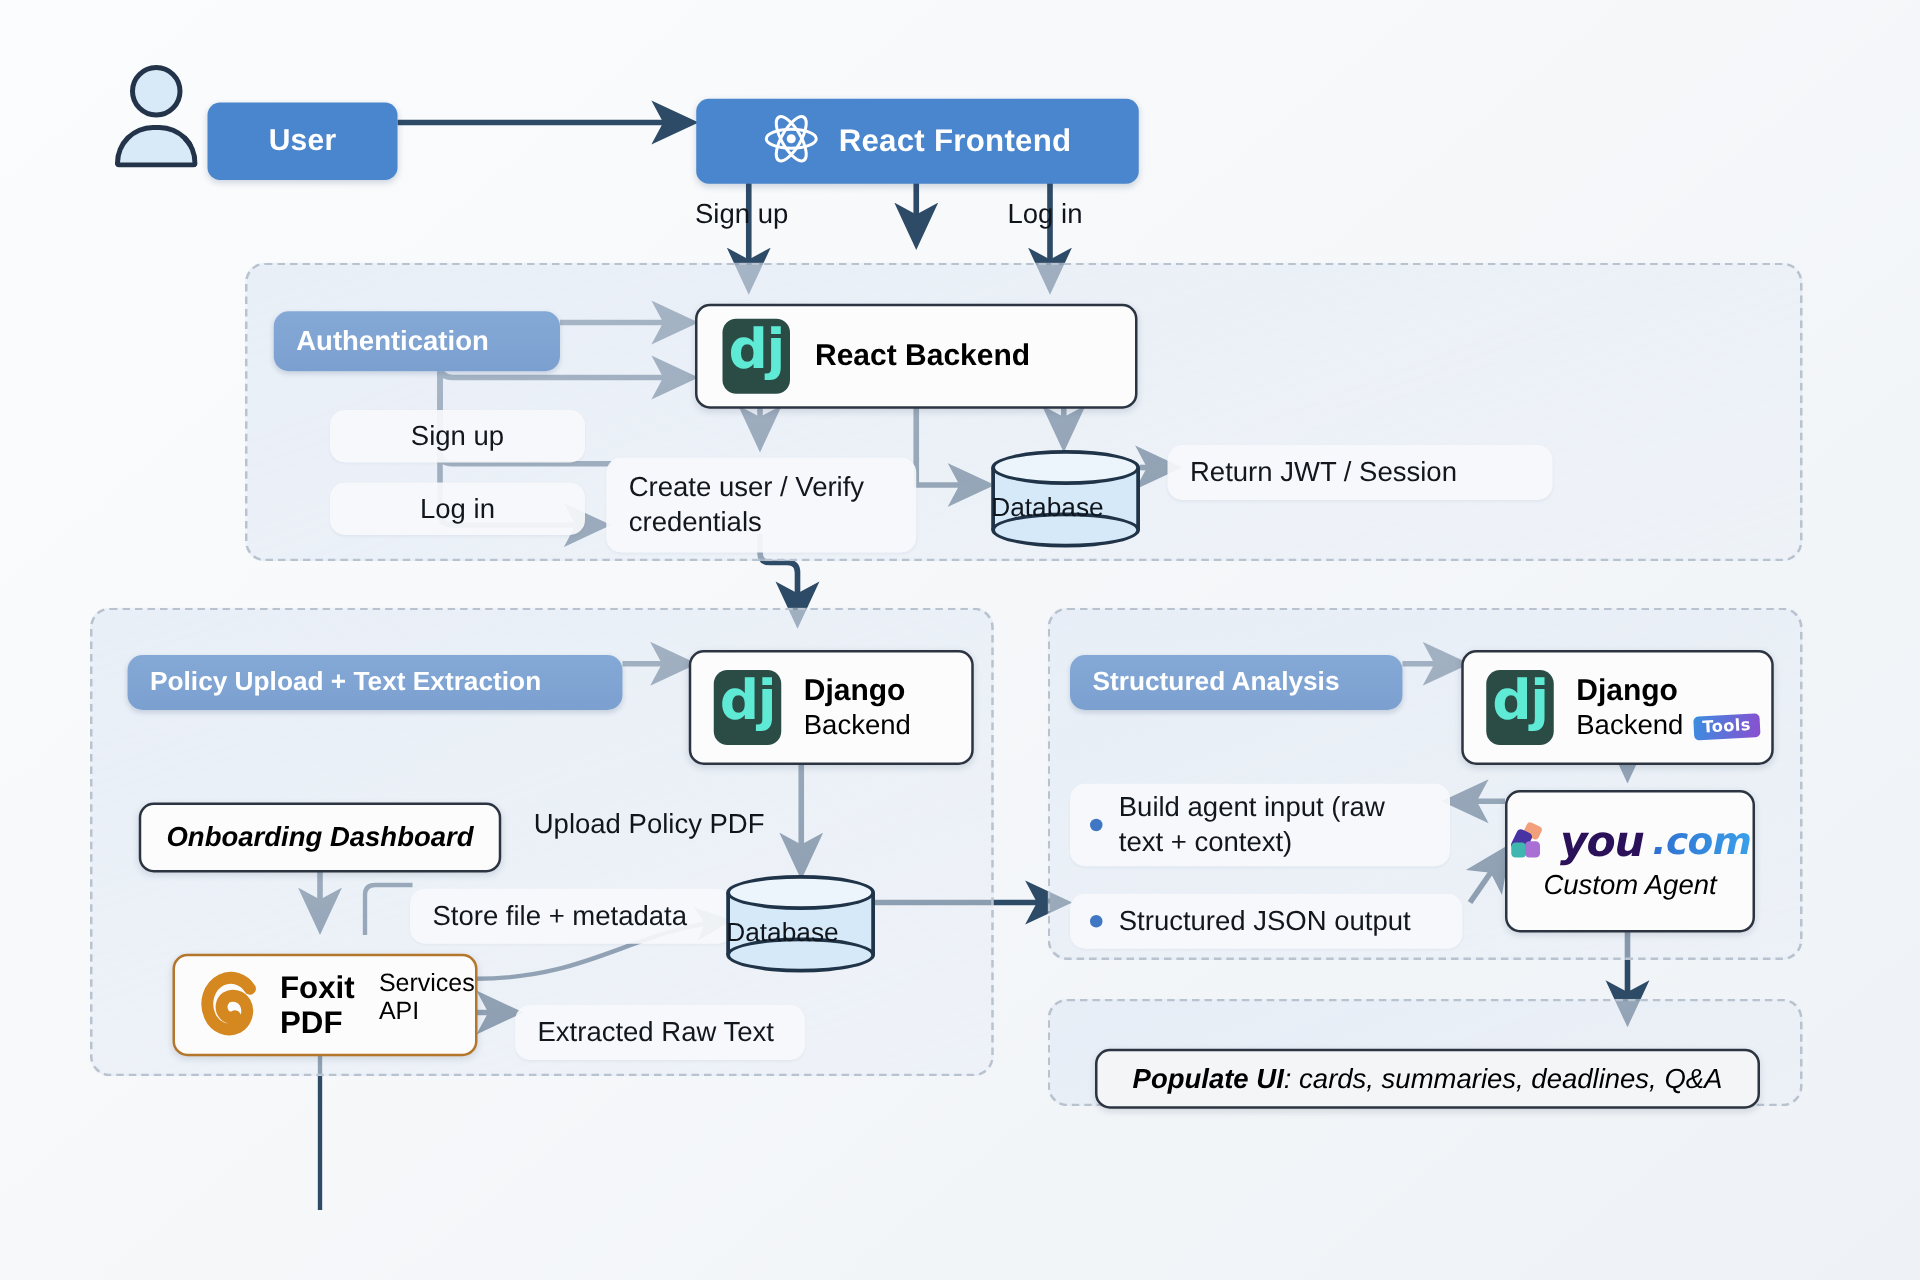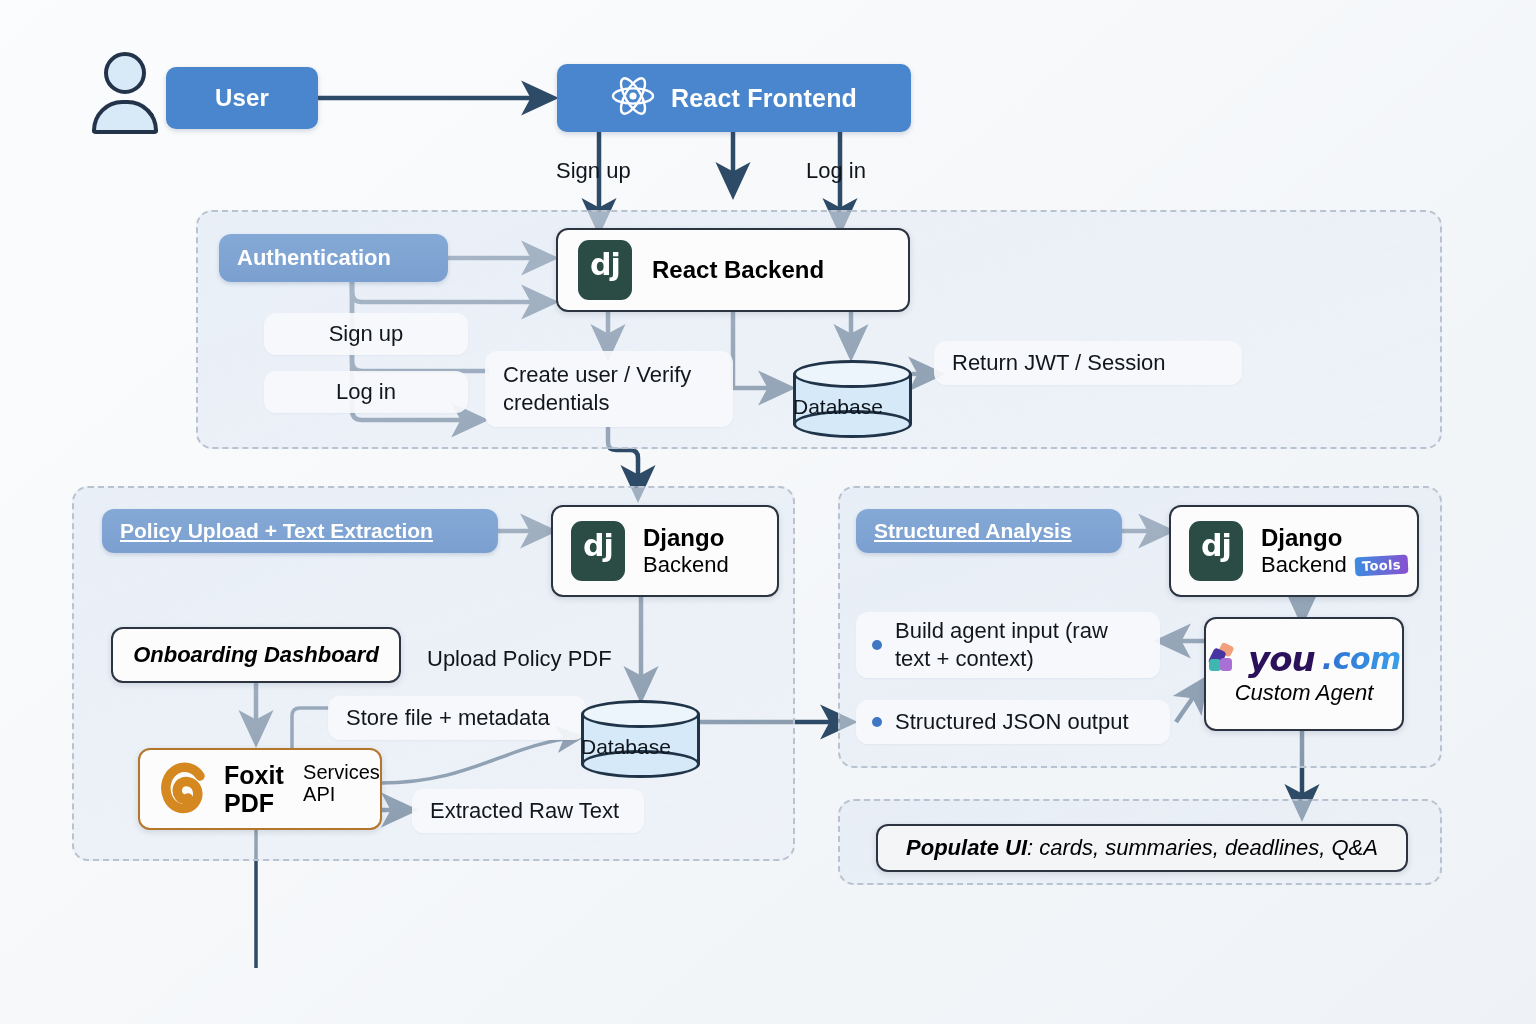--- a/index.html
+++ b/index.html
@@ -5,21 +5,21 @@
   html,body{margin:0;padding:0;}
   body{
     width:1536px;height:1024px;overflow:hidden;
     font-family:"Liberation Sans", sans-serif;
     background:linear-gradient(140deg,#fbfcfd 0%,#f6f8fa 45%,#eef2f6 100%);
     position:relative;
   }
   #stage{position:absolute;inset:0;}
   svg#wires{position:absolute;left:0;top:0;width:1536px;height:1024px;pointer-events:none;}
 
-  .node{position:absolute;box-sizing:border-box;}
+  .node{position:absolute;box-sizing:border-box;margin-top:15px;}
 
   
   .group{
     position:absolute;box-sizing:border-box;
     border:2px dashed #b9c2cf;border-radius:16px;
     background:linear-gradient(160deg,rgba(226,234,245,.72),rgba(232,238,247,.45));
   }
 
   
   .pill-blue{
@@ -49,31 +49,31 @@
     background:rgba(247,249,251,.92);border-radius:12px;
     display:flex;align-items:center;color:#12171e;
     box-shadow:0 1px 2px rgba(40,60,90,.05);
   }
   .ghost.center{justify-content:center;}
   .ghost.pad{padding:0 18px;}
 
   
   .plain{position:absolute;color:#10151c;white-space:nowrap;}
   .t20{font-size:20px;}
-  .t21{font-size:21px;text-decoration:underline;}
+  .t21{font-size:21px;}
   .t22{font-size:22px;}
   .t24{font-size:24px;}
   .t25{font-size:25px;}
   .b{font-weight:700;}
 
   
   .dj{
     width:54px;height:54px;border-radius:11px;background:#2b4b45;
     display:flex;align-items:center;justify-content:center;flex:0 0 auto;
-    color:#ffffff;font-size:30px;font-weight:700;line-height:40px;
+    color:#5eead4;font-size:44px;font-weight:700;line-height:40px;
     font-family:"DejaVu Sans", sans-serif;letter-spacing:-1px;
     padding-bottom:6px;
   }
   .dj span{display:block;transform:translateY(-2px);}
 
   
   .avatar{position:absolute;}
   .avatar .head{
     position:absolute;left:12px;top:0;width:42px;height:42px;border-radius:50%;
     background:#d8e9f7;border:4px solid #23344a;box-sizing:border-box;

